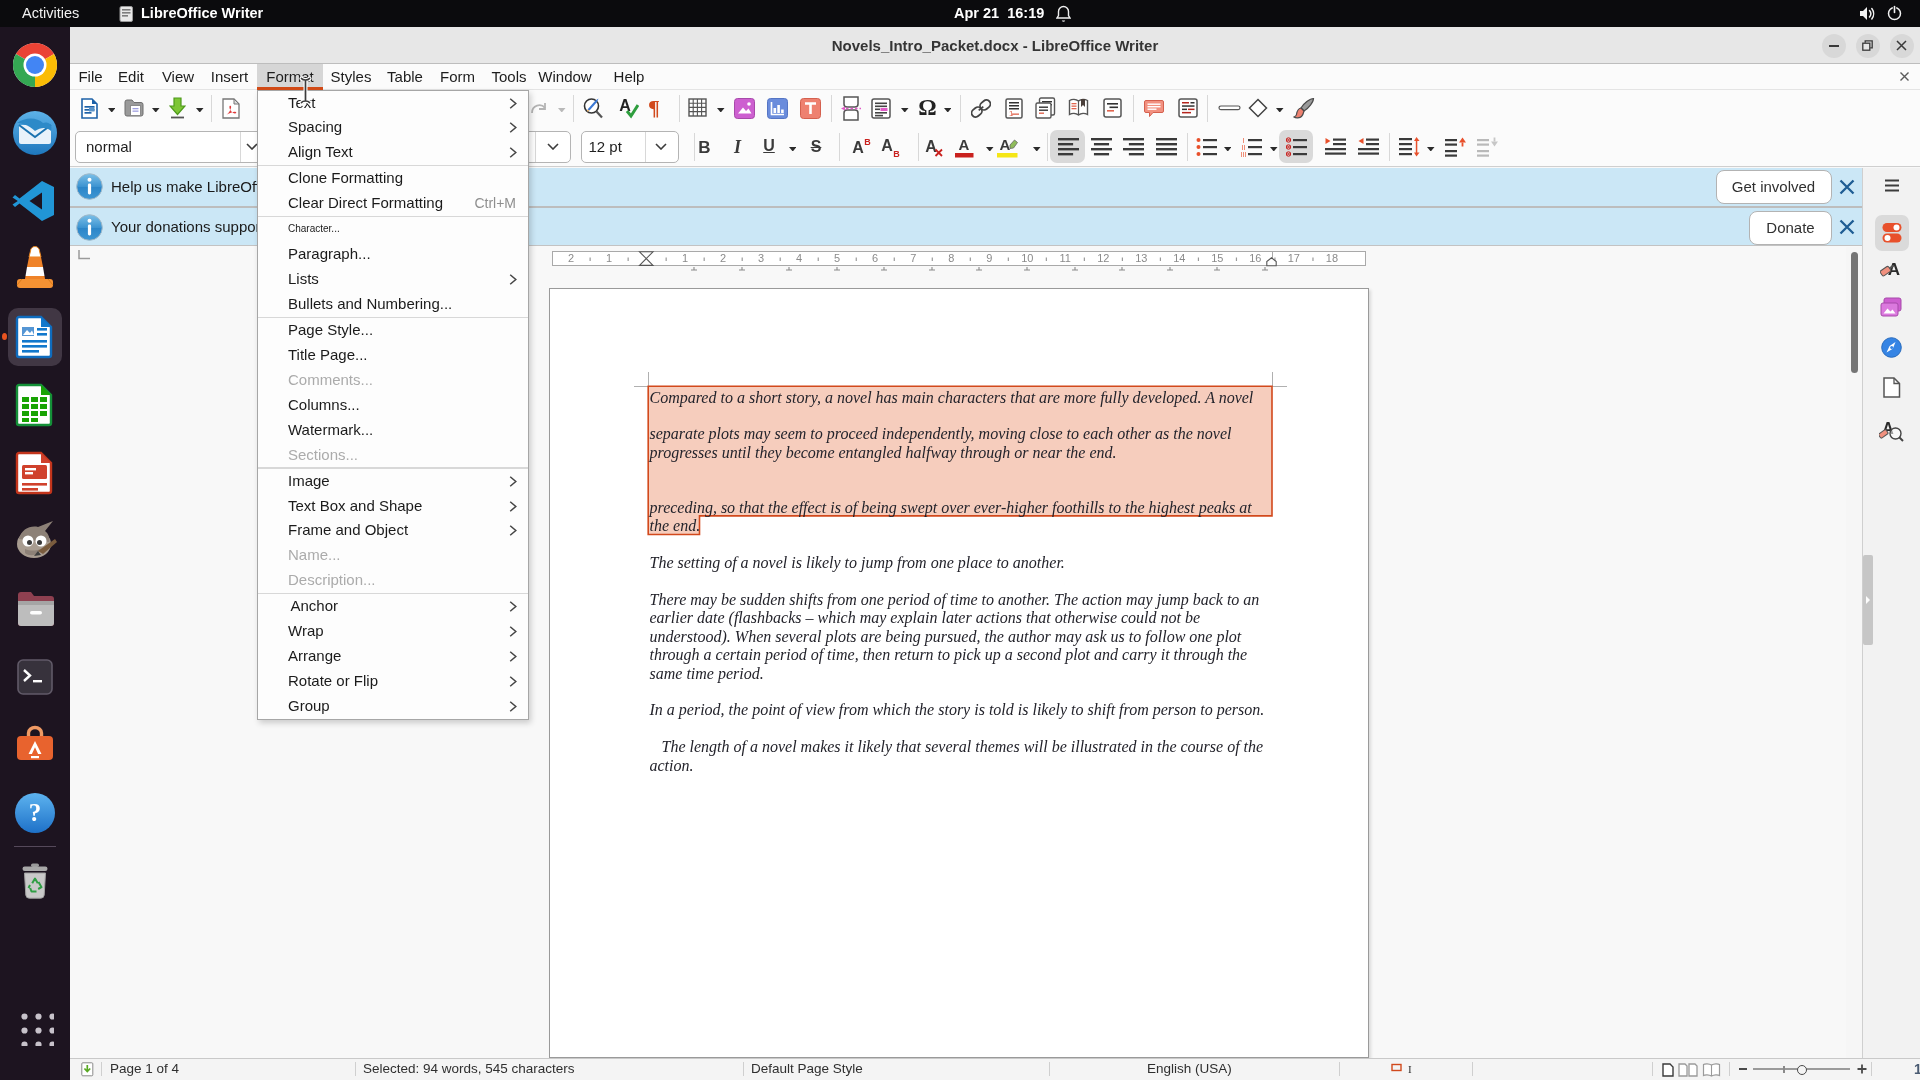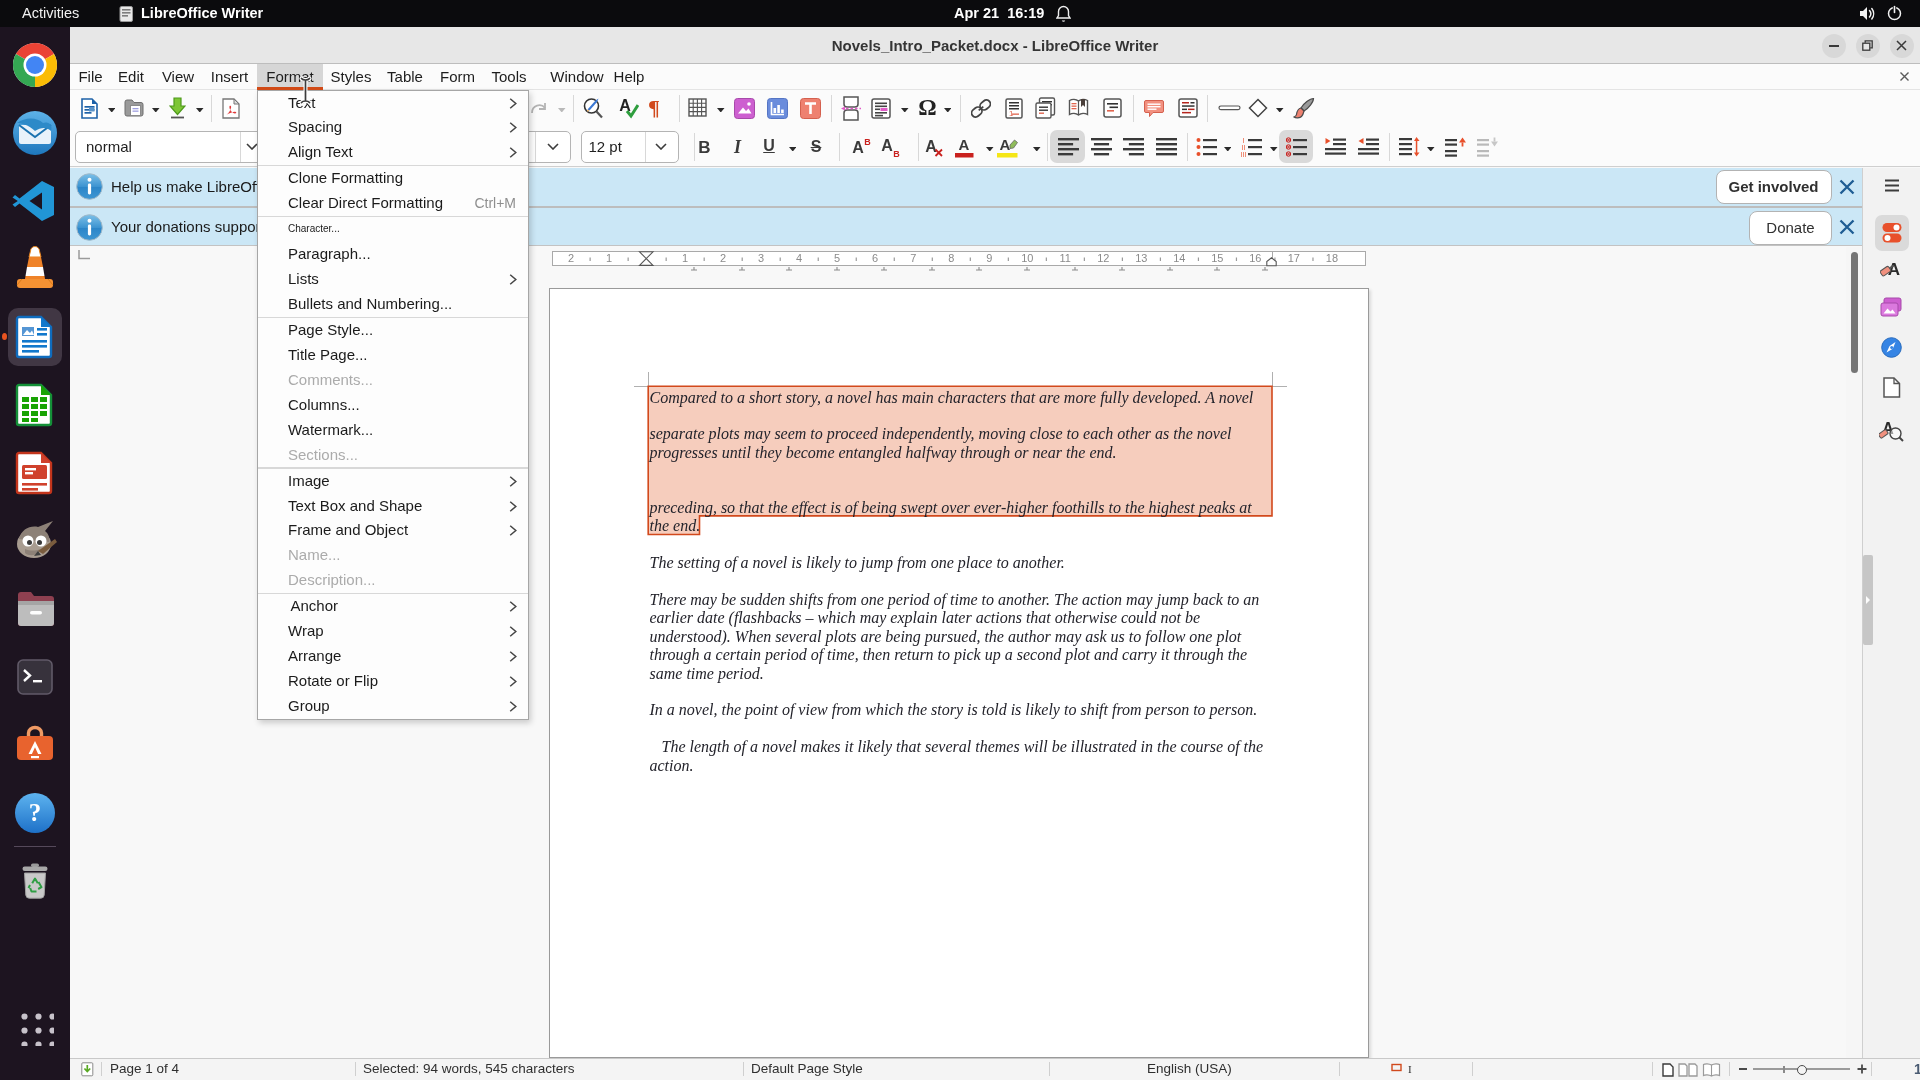--- a/index.html
+++ b/index.html
@@ -45,21 +45,21 @@
 <div class="a" style="left:256.5px;top:63.5px;width:66px;height:26px;background:#d6d6d6"></div>
 <div class="a" style="left:90.5px;top:63.5px;height:26px;line-height:26px;font-size:15px;color:#1d1d1d;font-weight:normal;white-space:nowrap;transform:translateX(-50%);">File</div>
 <div class="a" style="left:131px;top:63.5px;height:26px;line-height:26px;font-size:15px;color:#1d1d1d;font-weight:normal;white-space:nowrap;transform:translateX(-50%);">Edit</div>
 <div class="a" style="left:178px;top:63.5px;height:29px;line-height:26px;font-size:15px;color:#1d1d1d;font-weight:normal;white-space:nowrap;transform:translateX(-50%);">View</div>
 <div class="a" style="left:229.5px;top:63.5px;height:26px;line-height:26px;font-size:15px;color:#1d1d1d;font-weight:normal;white-space:nowrap;transform:translateX(-50%);">Insert</div>
 <div class="a" style="left:290px;top:63.5px;height:26px;line-height:26px;font-size:15px;color:#1d1d1d;font-weight:normal;white-space:nowrap;transform:translateX(-50%);">Format</div>
 <div class="a" style="left:351px;top:63.5px;height:26px;line-height:26px;font-size:15px;color:#1d1d1d;font-weight:normal;white-space:nowrap;transform:translateX(-50%);">Styles</div>
 <div class="a" style="left:405px;top:63.5px;height:26px;line-height:26px;font-size:15px;color:#1d1d1d;font-weight:normal;white-space:nowrap;transform:translateX(-50%);">Table</div>
 <div class="a" style="left:457.5px;top:63.5px;height:26px;line-height:26px;font-size:15px;color:#1d1d1d;font-weight:normal;white-space:nowrap;transform:translateX(-50%);">Form</div>
 <div class="a" style="left:509px;top:63.5px;height:26px;line-height:26px;font-size:15px;color:#1d1d1d;font-weight:normal;white-space:nowrap;transform:translateX(-50%);">Tools</div>
-<div class="a" style="left:577px;top:63.5px;height:26px;line-height:26px;font-size:15px;color:#1d1d1d;font-weight:normal;white-space:nowrap;transform:translateX(-50%);">Window</div>
+<div class="a" style="left:565px;top:63.5px;height:26px;line-height:26px;font-size:15px;color:#1d1d1d;font-weight:normal;white-space:nowrap;transform:translateX(-50%);">Window</div>
 <div class="a" style="left:629px;top:63.5px;height:26px;line-height:26px;font-size:15px;color:#1d1d1d;font-weight:normal;white-space:nowrap;transform:translateX(-50%);">Help</div>
 <div class="a" style="left:256.5px;top:86.8px;width:66px;height:3.2px;background:#d14a16;z-index:30"></div>
 <svg class="a" style="left:1899px;top:71px;" width="11" height="11" viewBox="0 0 11 11">
     <path d="M1.5 1.5 L9.5 9.5 M9.5 1.5 L1.5 9.5" stroke="#5a5a5a" stroke-width="1.4"></path>
   </svg>
 <div class="a" style="left:70px;top:89.5px;width:1850px;height:77.5px;background:#fbfbfb;border-bottom:1px solid #cfcfcf"></div>
 <svg class="a" style="left:81px;top:98px;" width="17" height="21" viewBox="0 0 17 21">
     <path d="M1 1 H11 L16 6 V20 H1 Z" fill="#fff" stroke="#1e62a8" stroke-width="1.6"></path>
     <path d="M11 1 L16 6 H11 Z" fill="#1e62a8"></path>
     <rect x="3.5" y="8" width="10" height="1.7" fill="#1e62a8"></rect>
@@ -398,21 +398,21 @@
         <stop offset="0.52" stop-color="#2b85c8"></stop>
         <stop offset="1" stop-color="#3f97d3"></stop>
       </linearGradient>
     </defs>
     <circle cx="13.5" cy="13.5" r="12.8" fill="url(#ig)" stroke="#9fb8c8" stroke-width="1"></circle>
     <rect x="11.9" y="10.5" width="3.2" height="11" rx="1.4" fill="#fff"></rect>
     <circle cx="13.5" cy="6.8" r="2" fill="#fff"></circle>
   </svg>
 <div class="a" style="left:111px;top:167.5px;height:38px;line-height:38px;font-size:15px;color:#1a1a1a;font-weight:normal;white-space:nowrap;">Help us make LibreOffice even better!</div>
 <div class="a" style="left:1715.5px;top:170px;width:116px;height:33.5px;background:#fff;border:1px solid #b3b3b3;border-radius:8px"></div>
-<div class="a" style="left:1773.5px;top:170px;height:33.5px;line-height:33.5px;font-size:15px;color:#303030;font-weight:bold;white-space:nowrap;transform:translateX(-50%);">Get involved</div>
+<div class="a" style="left:1773.5px;top:170px;height:33.5px;line-height:33.5px;font-size:15px;color:#303030;font-weight:normal;white-space:nowrap;transform:translateX(-50%);">Get involved</div>
 <svg class="a" style="left:1838.5px;top:178.5px;" width="16" height="16" viewBox="0 0 16 16">
     <path d="M1.5 1.5 L14.5 14.5 M14.5 1.5 L1.5 14.5" stroke="#1f5d93" stroke-width="2.3"></path>
   </svg>
 <div class="a" style="left:70px;top:205.5px;width:1792px;height:2px;background:#bdbdbd"></div>
 <div class="a" style="left:70px;top:207.5px;width:1792px;height:38px;background:#cbe7f6;border-bottom:1px solid #c3c3c3"></div>
 <svg class="a" style="left:75.5px;top:214px;" width="27" height="27" viewBox="0 0 27 27">
     <defs>
       <linearGradient id="ig2" x1="0" y1="0" x2="0" y2="1">
         <stop offset="0" stop-color="#7cc0e8"></stop>
         <stop offset="0.5" stop-color="#3d94d1"></stop>
@@ -539,21 +539,21 @@
     <div style="position:absolute;left:0;top:36.8px;white-space:nowrap">separate plots may seem to proceed independently, moving close to each other as the novel</div>
     <div style="position:absolute;left:0;top:55.2px;white-space:nowrap">progresses until they become entangled halfway through or near the end.</div>
     <div style="position:absolute;left:0;top:110.4px;white-space:nowrap">preceding, so that the effect is of being swept over ever-higher foothills to the highest peaks at</div>
     <div style="position:absolute;left:0;top:128.8px;white-space:nowrap">the end.</div>
     <div style="position:absolute;left:0;top:165.6px;white-space:nowrap">The setting of a novel is likely to jump from one place to another.</div>
     <div style="position:absolute;left:0;top:202.4px;white-space:nowrap">There may be sudden shifts from one period of time to another. The action may jump back to an</div>
     <div style="position:absolute;left:0;top:220.8px;white-space:nowrap">earlier date (flashbacks – which may explain later actions that otherwise could not be</div>
     <div style="position:absolute;left:0;top:239.2px;white-space:nowrap">understood). When several plots are being pursued, the author may ask us to follow one plot</div>
     <div style="position:absolute;left:0;top:257.6px;white-space:nowrap">through a certain period of time, then return to pick up a second plot and carry it through the</div>
     <div style="position:absolute;left:0;top:276.0px;white-space:nowrap">same time period.</div>
-    <div style="position:absolute;left:0;top:312.8px;white-space:nowrap">In a novel, the point of view from which the story is told is likely to shift from person to person.</div>
+    <div style="position:absolute;left:0;top:312.8px;white-space:nowrap">In a period, the point of view from which the story is told is likely to shift from person to person.</div>
     <div style="position:absolute;left:12px;top:349.6px;white-space:nowrap">The length of a novel makes it likely that several themes will be illustrated in the course of the</div>
     <div style="position:absolute;left:0;top:368.0px;white-space:nowrap">action.</div>
   </div>
 <div class="a" style="left:1846px;top:246.5px;width:16px;height:811.5px;background:#f6f6f6"></div>
 <div class="a" style="left:1850.5px;top:252px;width:7.5px;height:121px;background:#757575;border-radius:4px"></div>
 <div class="a" style="left:1862px;top:167.5px;width:58px;height:890.5px;background:#f2f2f2;border-left:1px solid #cfcfcf"></div>
 <div class="a" style="left:1862.5px;top:555px;width:10px;height:90px;background:#c6c6c6;border-radius:2px"></div>
 <svg class="a" style="left:1864.5px;top:595px;" width="6" height="10" viewBox="0 0 6 10">
     <path d="M1 1 L5 5 L1 9 Z" fill="#fdfdfd"></path>
   </svg>

